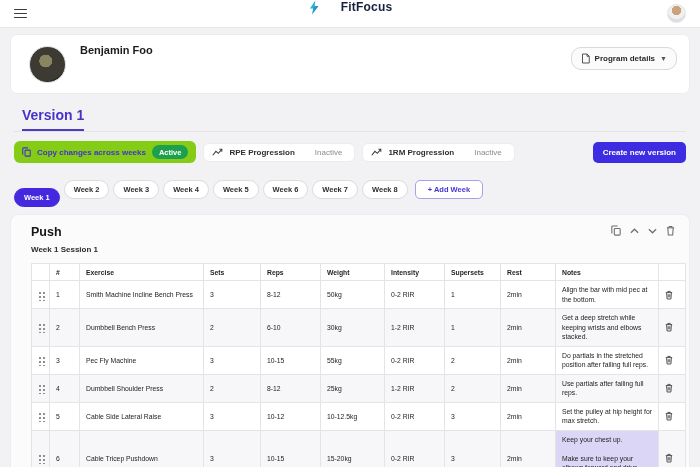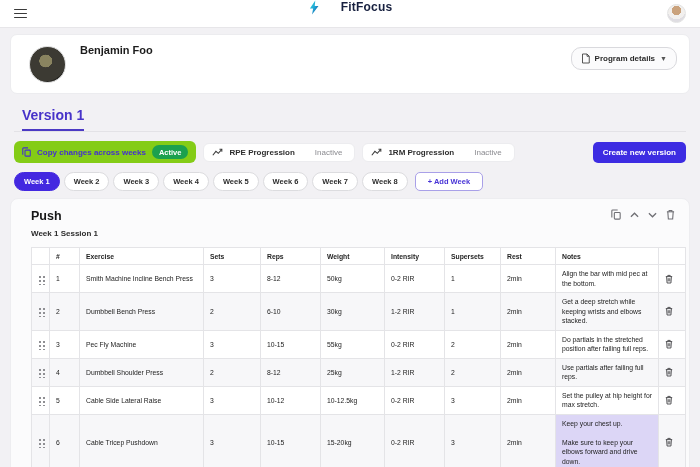--- a/index.html
+++ b/index.html
@@ -51,21 +51,21 @@
   .badge-active { background:#1ca04e; color:#fff; font-size:7.5px; font-weight:bold;
     border-radius:8px; padding:2.5px 7px; }
   .chip-white { background:#fff; border:1px solid #ececef; color:#2e2e2e; font-weight:600; cursor:pointer; }
   .inactive { color:#8b8b90; font-weight:400; margin-left:14px; padding-right:4px; }
   .create-btn { margin-left:auto; background:#3d2ce2; color:#fff; font-size:8px; font-weight:600;
     border:none; border-radius:5px; padding:6px 10px; cursor:pointer; }
   
   .weeks { margin:9px 14px 0; display:flex; align-items:center; gap:4px; }
   .pill { font-size:7.5px; font-weight:600; color:#2e2e2e; background:#fff; border:1px solid #dcdcdf;
     border-radius:10px; padding:4px 9px; cursor:pointer; white-space:nowrap; }
-  .pill.active { background:#4328e0; border-color:#4328e0; color:#fff; }
+  .pill.active { background:#4328e0; border-color:#4328e0; color:#fff;margin-top:16px; }
   .add-week { font-size:7.5px; font-weight:bold; color:#4733d6; background:#fff;
     border:1px solid #a9a0e8; border-radius:5px; padding:4px 12px; margin-left:3px; cursor:pointer; }
   
   .session-card { margin:7px 10px 0; background:#fbfbfc; border:1px solid #ededf0;
     border-radius:8px; padding:10px 14px 13px 20px; }
   .session-head { display:flex; align-items:flex-start; }
   .session-title { font-size:12.5px; font-weight:bold; color:#171717; }
   .session-sub { font-size:8px; font-weight:bold; color:#2c2c2c; margin-top:6px; }
   .head-icons { margin-left:auto; display:flex; align-items:center; gap:9px; color:#6f6f74; }
   .icon-btn { cursor:pointer; display:flex; align-items:center; }

